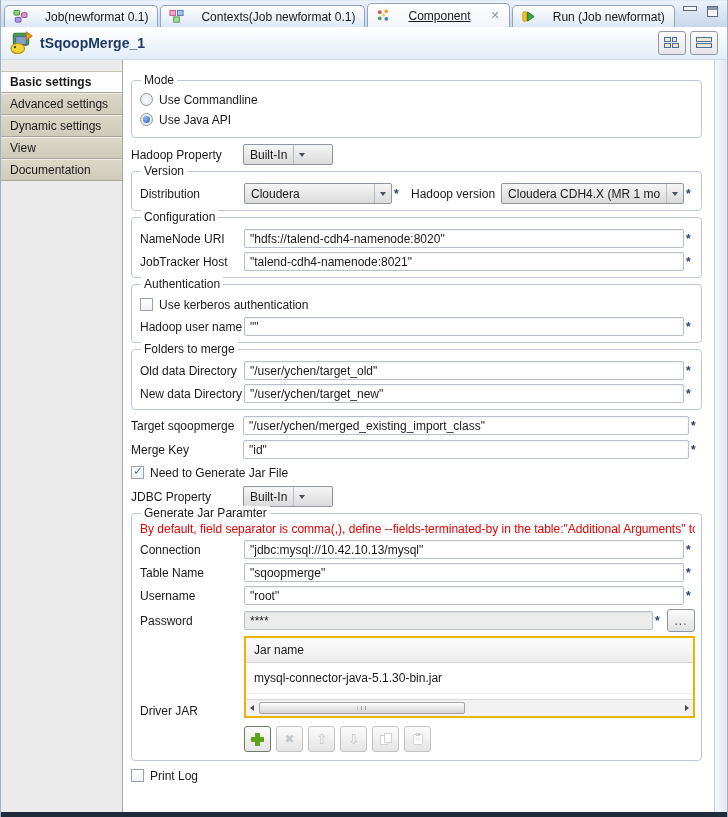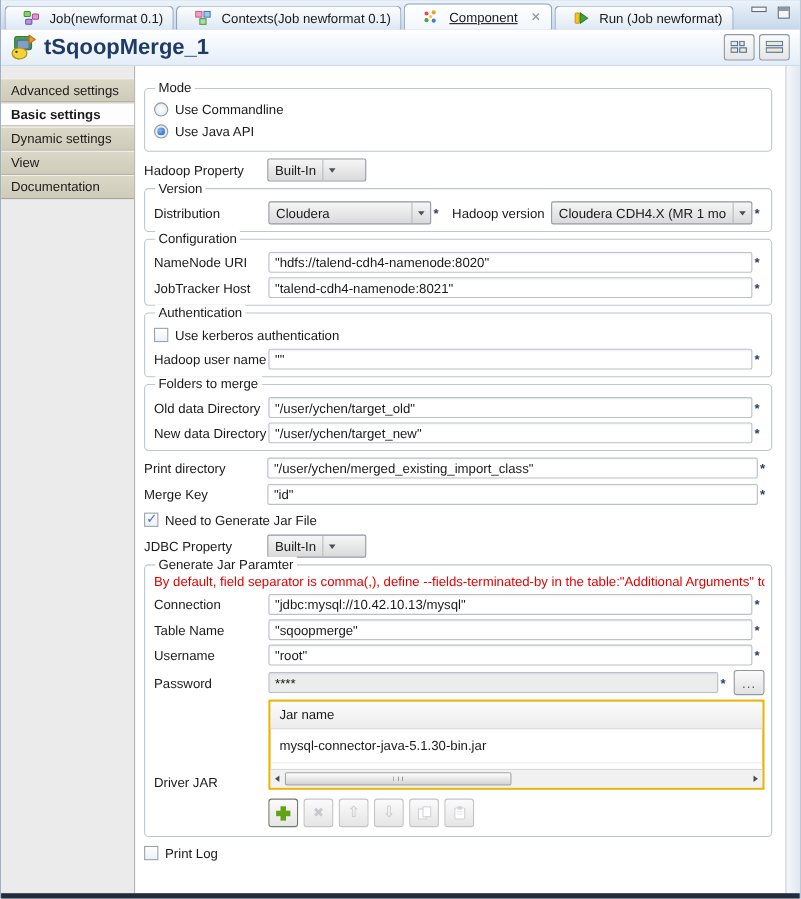--- a/index.html
+++ b/index.html
@@ -2,33 +2,33 @@
 <html><head>
 <meta charset="utf-8">
 <style>
   * { box-sizing:border-box; margin:0; padding:0; }
   html,body { width:728px; height:817px; }
   body { font-family:"Liberation Sans",sans-serif; font-size:12px; color:#1a1a1a; background:#cdd9e8; }
   .window { width:728px; height:817px; display:flex; flex-direction:column; border-left:1px solid #9fb0c6; border-right:1px solid #9fb0c6; background:#fff; }
 
   
   .tabbar { flex:0 0 26px; background:linear-gradient(#ecf2fa,#c7d7ea); display:flex; align-items:flex-end; padding:2px 4px 0 3px; position:relative; border-top:1px solid #dfe9f4; }
-  .tab { display:flex; align-items:center; gap:9px; height:22px; padding:0 9px 0 16px; border:1px solid #93a3b8; border-bottom:none; border-radius:5px 5px 0 0; background:linear-gradient(#fdfefe,#dde8f4); margin-right:2px; white-space:nowrap; }
+  .tab { display:flex; align-items:center; gap:17px; height:22px; padding:0 9px 0 8px; border:1px solid #93a3b8; border-bottom:none; border-radius:5px 5px 0 0; background:linear-gradient(#fdfefe,#dde8f4); margin-right:2px; white-space:nowrap; }
   .tab.selected { height:24px; background:linear-gradient(#feffff,#f2f6fb); }
   .tab.selected .tab-label { text-decoration:underline; }
   .tab-close { color:#8a94a2; font-family:"DejaVu Sans",sans-serif; font-size:11px; margin-left:3px; }
   .winctrl { position:absolute; right:9px; top:5px; display:flex; gap:12px; align-items:flex-start; }
   .ic-min { width:12px; height:10px; position:relative; }
   .ic-min::after { content:""; position:absolute; top:0; left:0; width:12px; height:3px; border:1px solid #5f6b7a; background:#f4f6f9; }
   .ic-max { width:11px; height:11px; border:1px solid #5f6b7a; background:#f4f6f9; position:relative; }
   .ic-max::after { content:""; position:absolute; top:0; left:0; right:0; height:3px; background:#8d98a6; }
 
   
   .titlebar { flex:0 0 33px; display:flex; align-items:center; padding:0 9px 0 8px; background:linear-gradient(#ffffff,#e3edf8); border-bottom:1px solid #cfdae7; }
-  .title { font-weight:bold; font-size:20px; color:#1e3a68; margin-left:7px; flex:1; }
+  .title { font-weight:bold; font-size:14px; color:#1e3a68; margin-left:7px; flex:1; }
   .view-toggles { display:flex; gap:4px; }
   .toggle-btn { width:28px; height:24px; border:1px solid #8f99a6; border-radius:3px; background:linear-gradient(#fbfbfb,#e6e6e6); display:flex; align-items:center; justify-content:center; }
 
   
   .body { flex:1; display:flex; min-height:0; }
   .sidebar { flex:0 0 122px; background:#ebebeb; border-right:1px solid #a9a9a9; padding-top:11px; }
   .side-item { height:22px; line-height:21px; padding-left:9px; background:linear-gradient(#dbd8c8,#cecbba); border-top:1px solid #f2f0e7; border-bottom:1px solid #a8a699; white-space:nowrap; }
   .side-item.selected { background:#fdfdfd; font-weight:bold; border-top:1px solid #c9c6b7; }
   .main { flex:1; min-width:0; background:#fff; padding:14px 0 0 8px; overflow:hidden; }
   .vstrip { flex:0 0 13px; background:linear-gradient(90deg,#f5f7fa,#e1e8f0); border-left:1px solid #c2cdda; }
@@ -155,22 +155,22 @@
             <rect x="0.5" y="0.5" width="15" height="4" fill="#efe9d2" stroke="#4a6f9e"></rect>
             <rect x="0.5" y="6.5" width="15" height="4" fill="#efe9d2" stroke="#4a6f9e"></rect>
           </svg>
       </div>
     </div>
   </div>
 
   <div class="body">
 
     <div class="sidebar">
+      <div class="side-item selected">Basic settings</div>
       <div class="side-item">Advanced settings</div>
-      <div class="side-item selected">Basic settings</div>
       <div class="side-item">Dynamic settings</div>
       <div class="side-item">View</div>
       <div class="side-item">Documentation</div>
     </div>
 
     <div class="main">
 
       <div class="group">
         <span class="group-legend">Mode</span>
         <div class="option-row">
@@ -250,21 +250,21 @@
           <span class="star">*</span>
         </div>
         <div class="row">
           <span class="label">New data Directory</span>
           <div class="tfield">"/user/ychen/target_new"</div>
           <span class="star">*</span>
         </div>
       </div>
 
       <div class="row">
-        <span class="label">Print directory</span>
+        <span class="label">Target sqoopmerge</span>
         <div class="tfield">"/user/ychen/merged_existing_import_class"</div>
         <span class="star">*</span>
       </div>
 
       <div class="row">
         <span class="label">Merge Key</span>
         <div class="tfield">"id"</div>
         <span class="star">*</span>
       </div>
 

